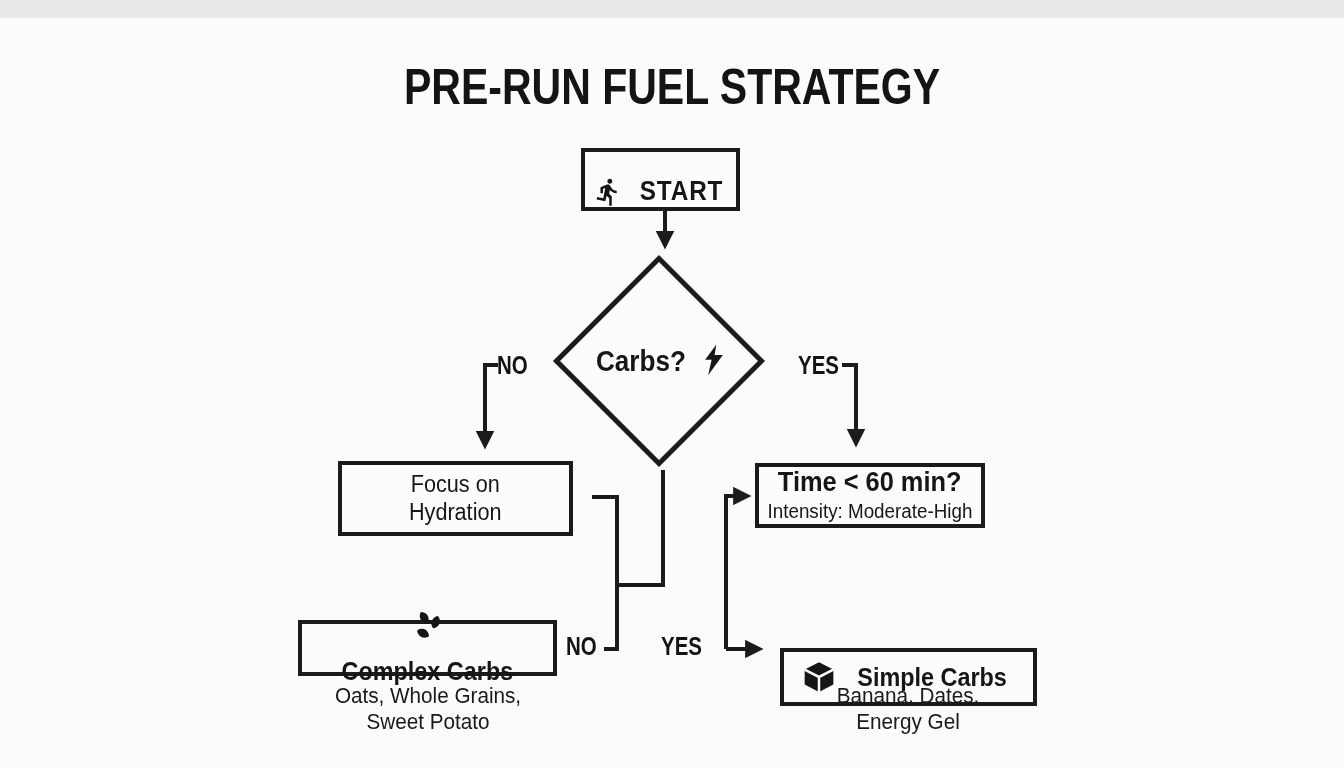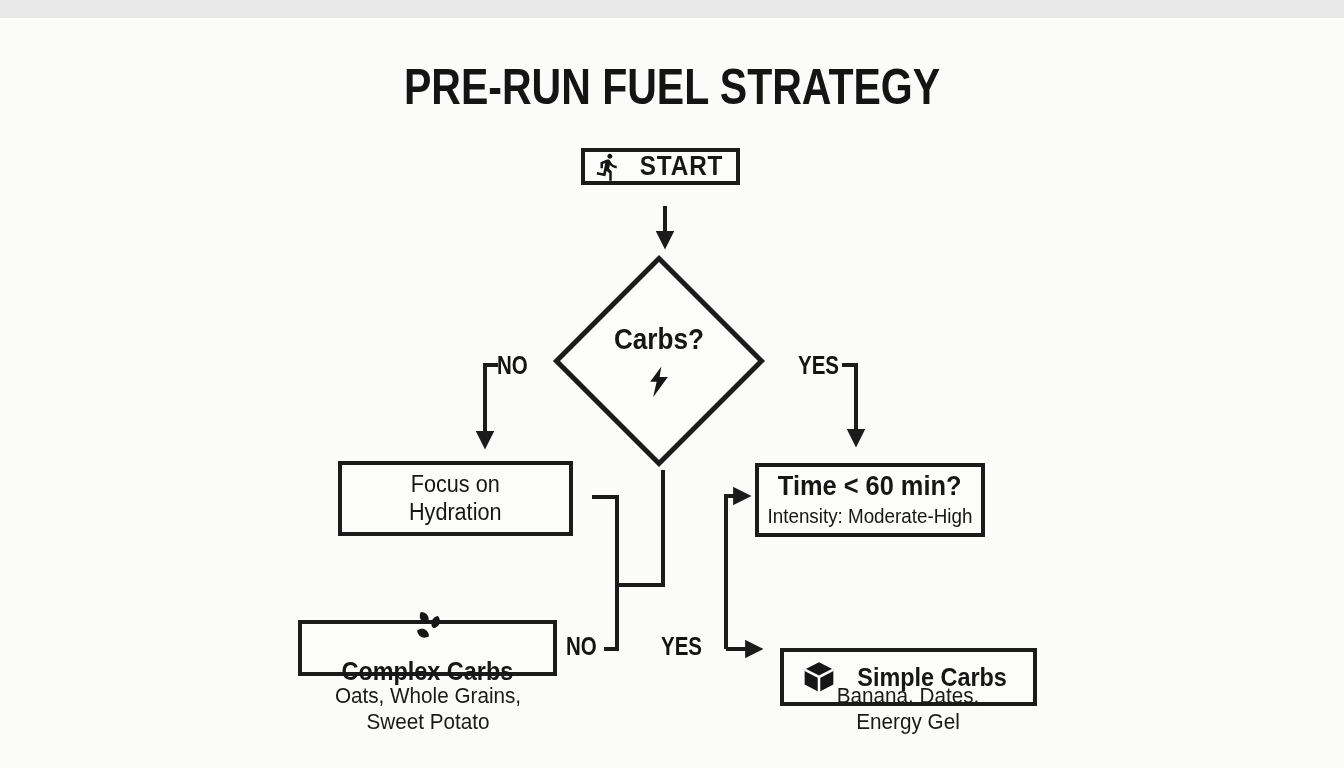--- a/index.html
+++ b/index.html
@@ -20,35 +20,35 @@
     color:#141414;
     white-space:nowrap;
   }
   .node{
     position:absolute;
     background:#fcfcfa;
     border:4px solid #1b1b1b;
     box-sizing:border-box;
     display:flex;align-items:center;justify-content:center;
   }
-  .node-start{left:581px;top:130px;width:159px;height:37px;gap:12px;}
+  .node-start{left:581px;top:130px;width:159px;height:63px;gap:12px;align-items:flex-end;}
   .start-label{font-size:27px;font-weight:700;letter-spacing:1px;transform:scaleX(0.9);}
   .diamond{
     position:absolute;left:584px;top:268px;width:150px;height:150px;
     background:#fcfcfa;border:5px solid #1b1b1b;box-sizing:border-box;
     transform:rotate(45deg);
   }
   .diamond-content{
     position:absolute;left:584px;top:268px;width:150px;height:150px;
-    display:flex;flex-direction:column;align-items:center;justify-content:center;
+    display:flex;flex-direction:row;align-items:center;justify-content:center;
     gap:10px;
   }
   .decision-question{font-size:29px;font-weight:700;transform:scaleX(0.9);}
   .node-hydration{left:338px;top:443px;width:235px;height:75px;}
-  .node-time{left:755px;top:445px;width:230px;height:74px;}
+  .node-time{left:755px;top:445px;width:230px;height:65px;}
   .two-line{display:flex;flex-direction:column;align-items:center;justify-content:center;text-align:center;}
   .hydration-text{font-size:23px;font-weight:400;line-height:1.2;transform:scaleX(0.94);}
   .time-line1{font-size:27px;font-weight:700;line-height:1.15;transform:scaleX(0.94);white-space:nowrap;}
   .time-line2{font-size:20px;font-weight:400;line-height:1.3;transform:scaleX(0.94);white-space:nowrap;}
   .node-complex{left:298px;top:602px;width:259px;height:56px;gap:13px;flex-direction:column;}
   .node-simple{left:780px;top:630px;width:257px;height:58px;gap:13px;}
   .result-label{font-size:26px;font-weight:700;transform:scaleX(0.9);white-space:nowrap;}
   .branch-label{
     position:absolute;
     font-size:25px;font-weight:700;letter-spacing:0;

